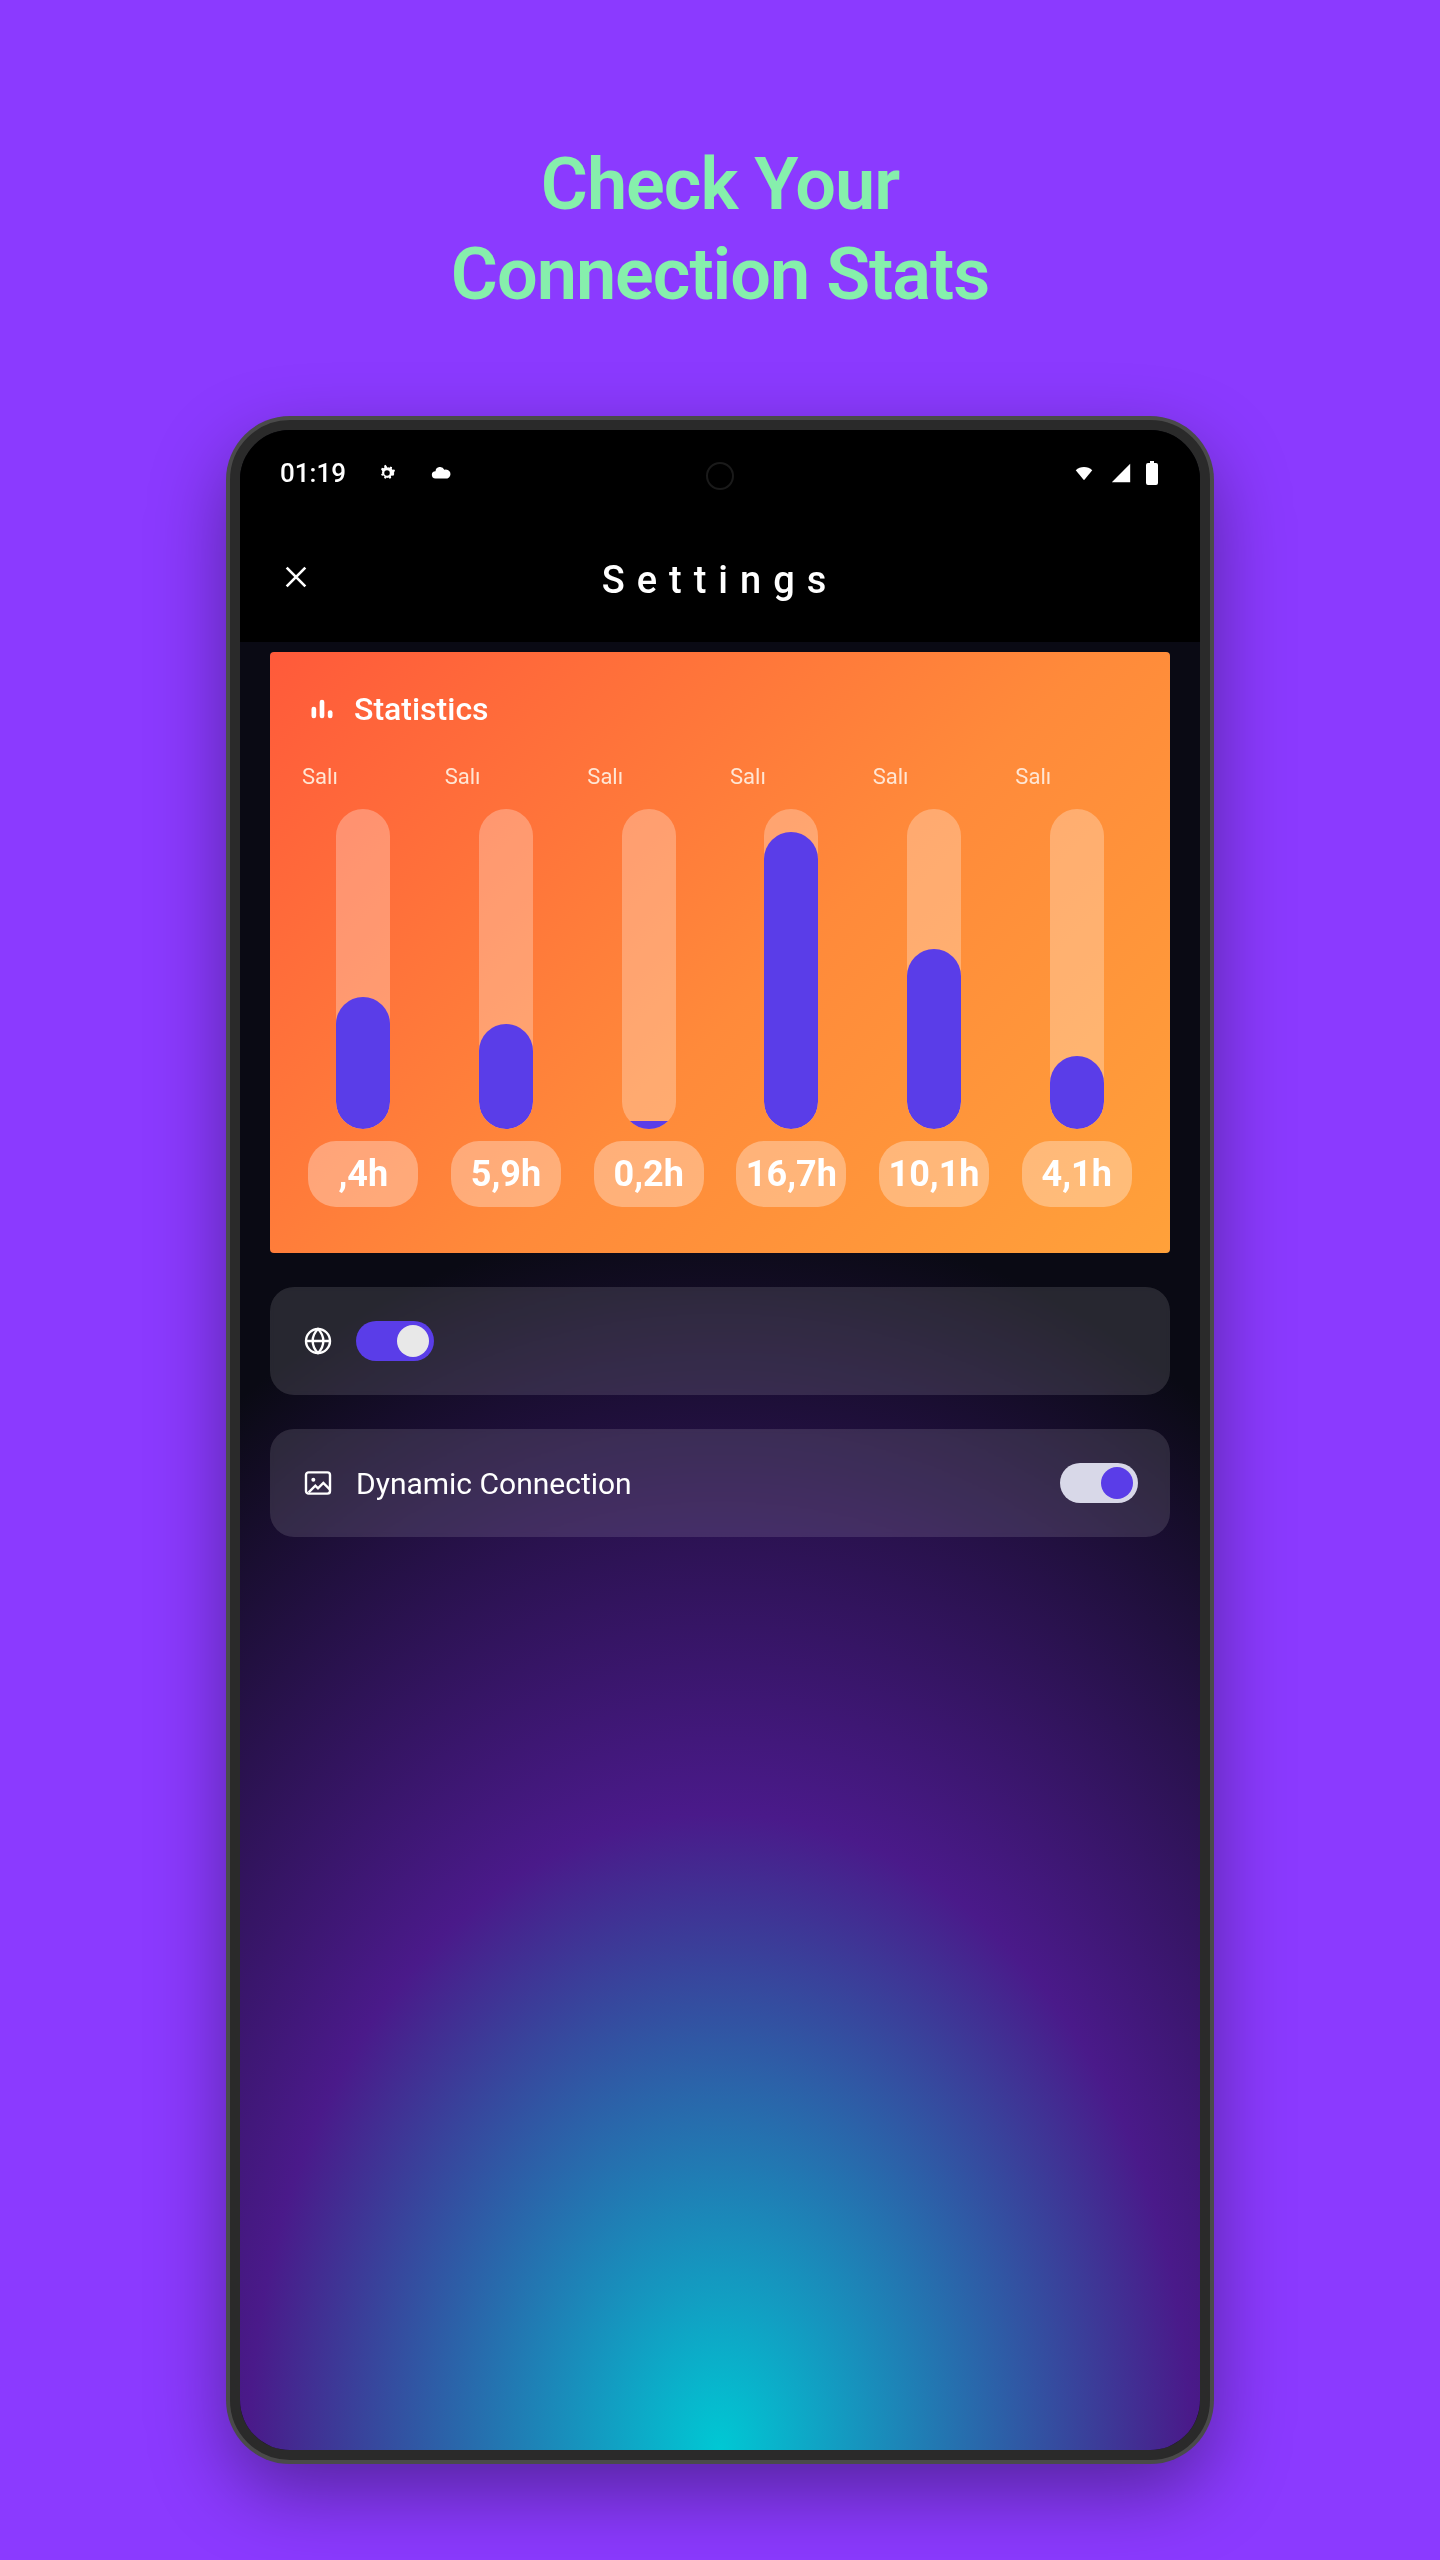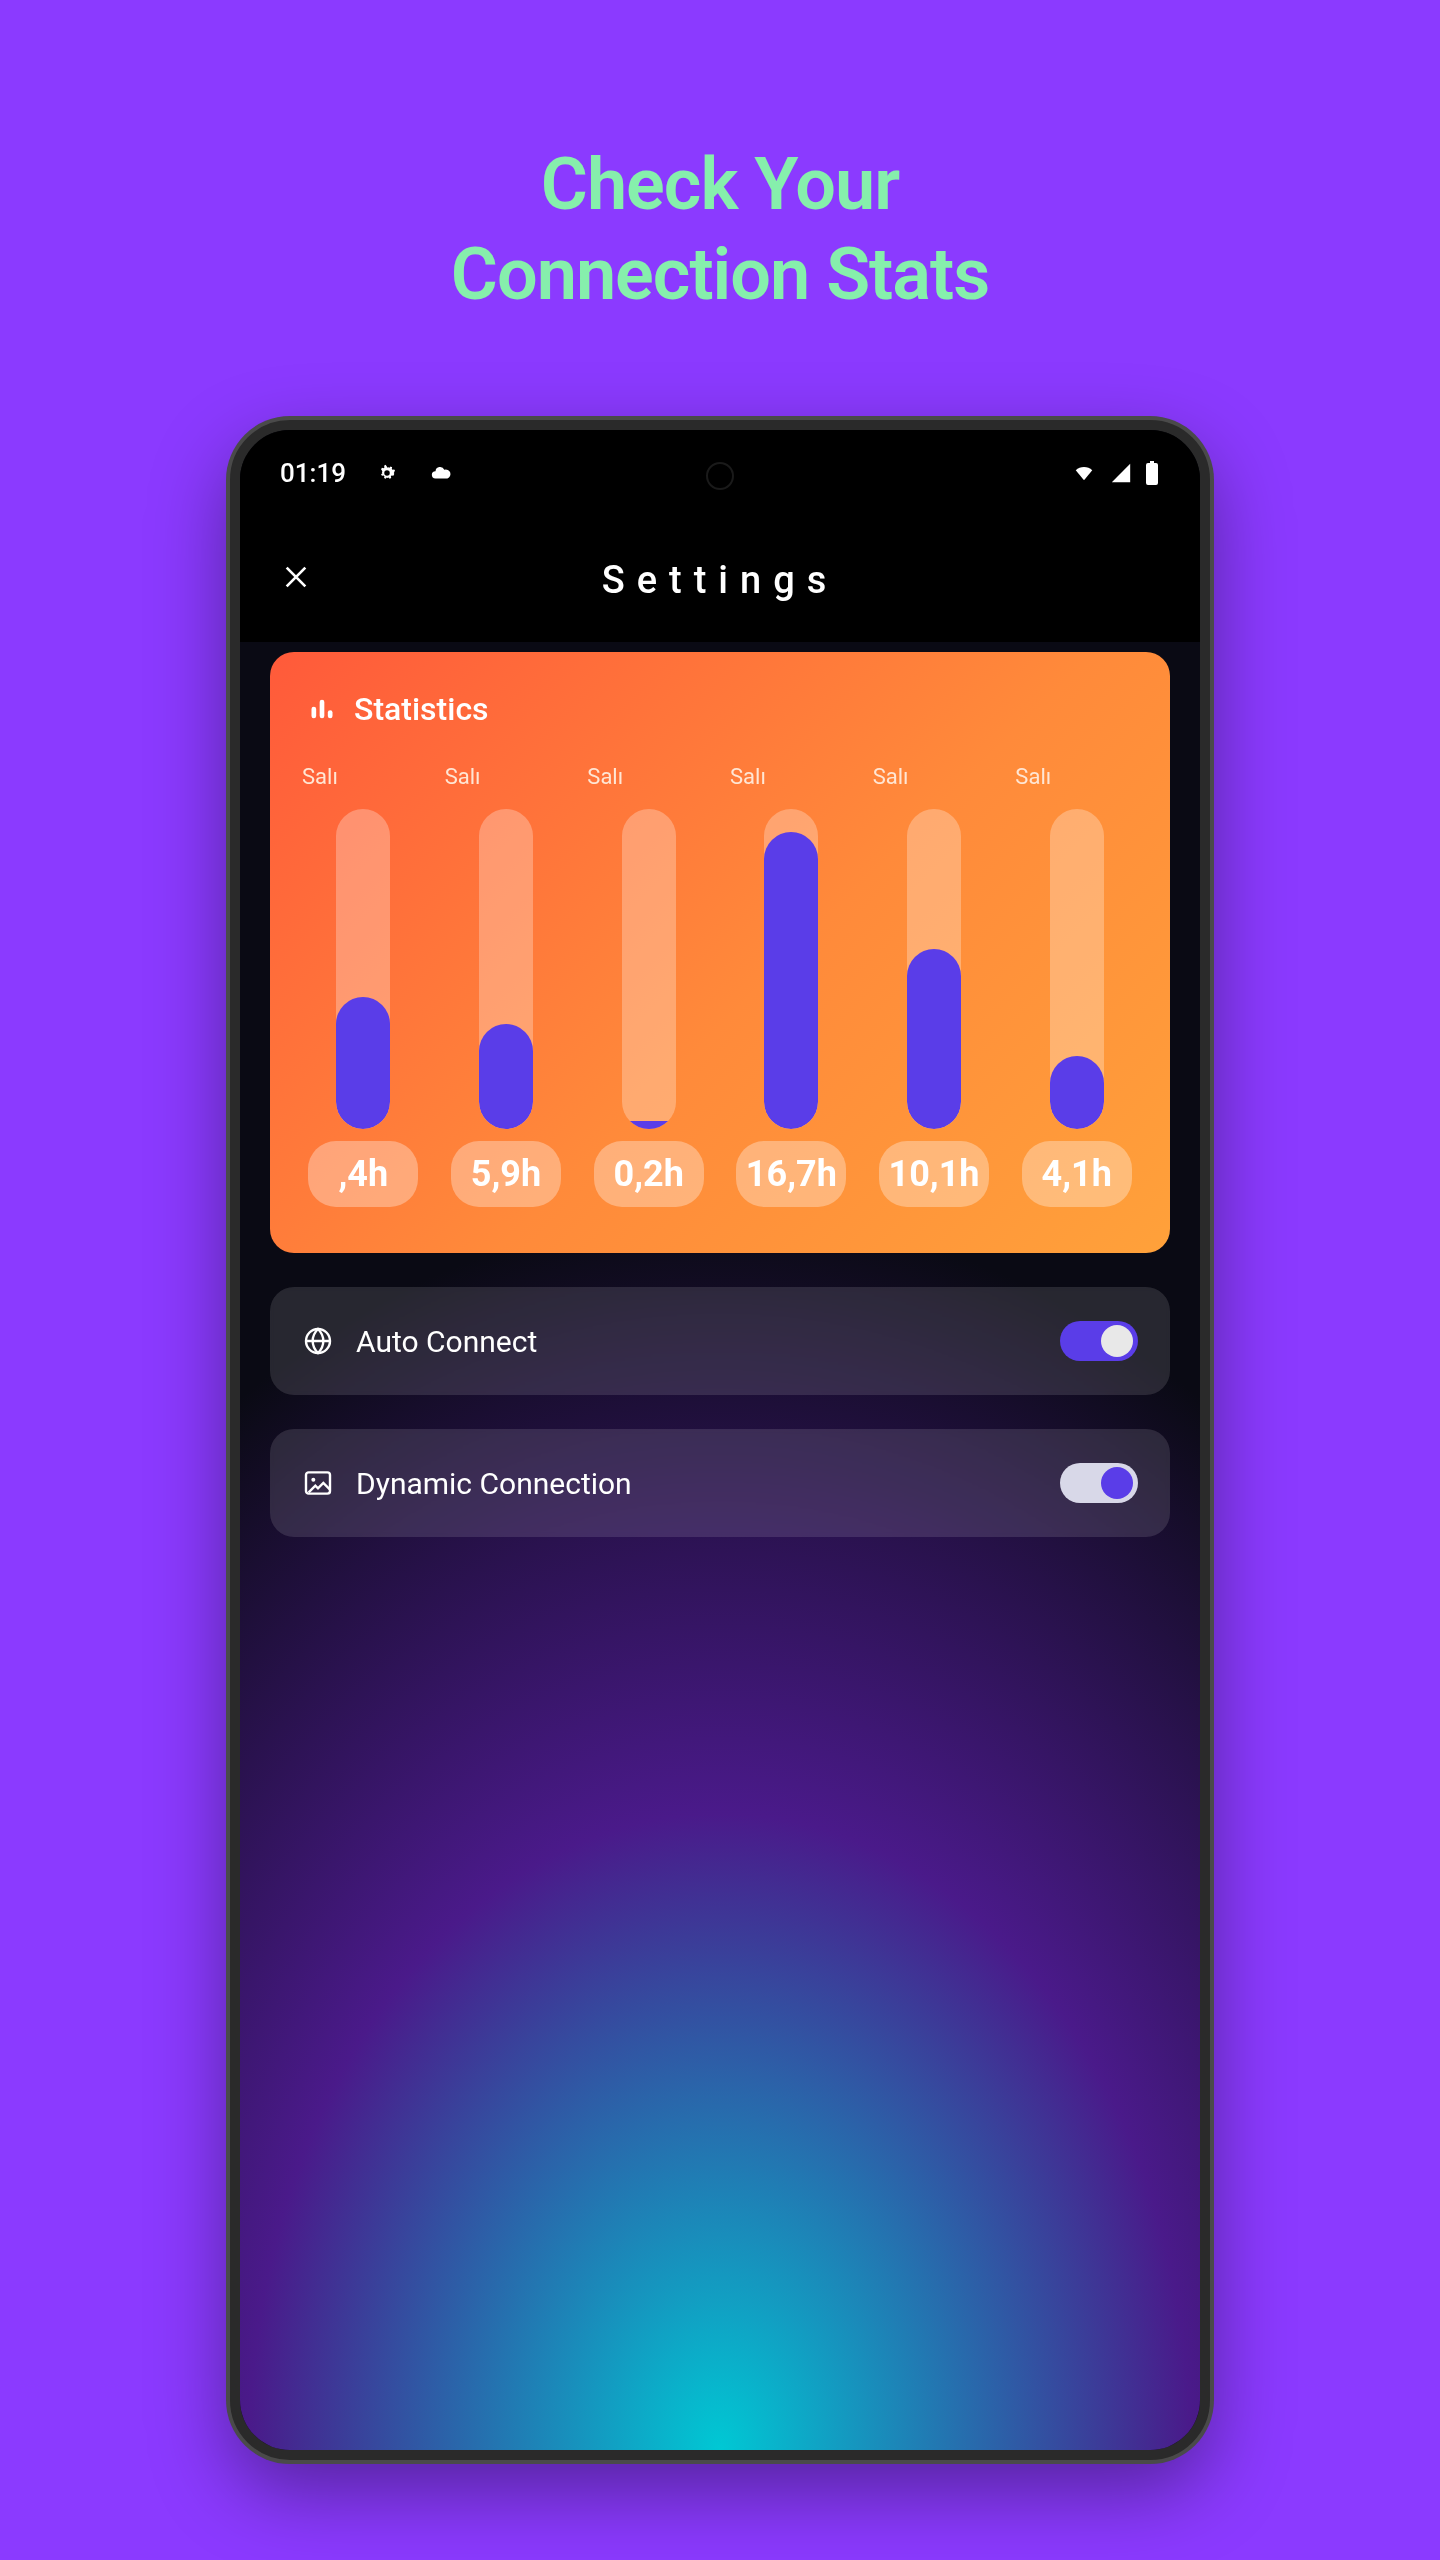--- a/index.html
+++ b/index.html
@@ -91,21 +91,21 @@
   
   .content {
     padding: 10px 30px 0 30px;
     display: flex;
     flex-direction: column;
     gap: 34px;
   }
   
   .stats-card {
     background: linear-gradient(135deg, #ff5a3a 0%, #ff8a3a 55%, #ffa13a 100%);
-    border-radius: 24px;
+    border-radius: 4px;
     padding: 38px 28px 46px 28px;
     display: flex;
     flex-direction: column;
   }
   .stats-header {
     display: flex;
     align-items: center;
     gap: 18px;
     margin-bottom: 36px;
     padding-left: 10px;
@@ -309,21 +309,20 @@
           </div>
       </div>
 
       <div class="setting-row">
         <span class="setting-icon">
           <svg width="32" height="32" viewBox="0 0 24 24" fill="none" stroke="#fff" stroke-width="1.8">
               <circle cx="12" cy="12" r="9"></circle>
               <path d="M3 12h18M12 3c2.5 2.5 4 5.5 4 9s-1.5 6.5-4 9c-2.5-2.5-4-5.5-4-9s1.5-6.5 4-9z"></path>
             </svg>
         </span>
-        <span class="setting-label">Auto Connect</span>
         <div class="toggle on-purple">
           <div class="toggle-knob"></div>
         </div>
       </div>
 
       <div class="setting-row">
         <span class="setting-icon">
           <svg width="32" height="32" viewBox="0 0 24 24" fill="#fff">
               <rect x="3" y="4" width="18" height="16" rx="2" fill="none" stroke="#fff" stroke-width="1.8"></rect>
               <circle cx="8.5" cy="9.5" r="1.5"></circle>

